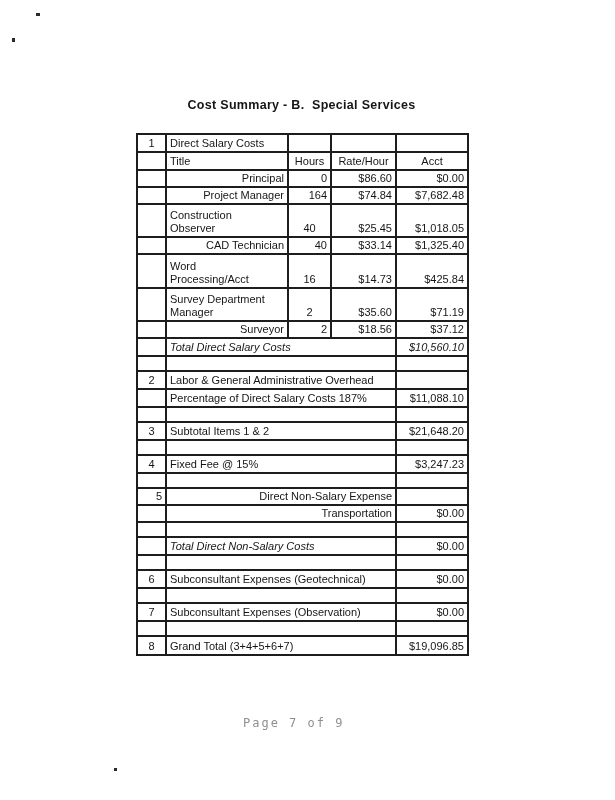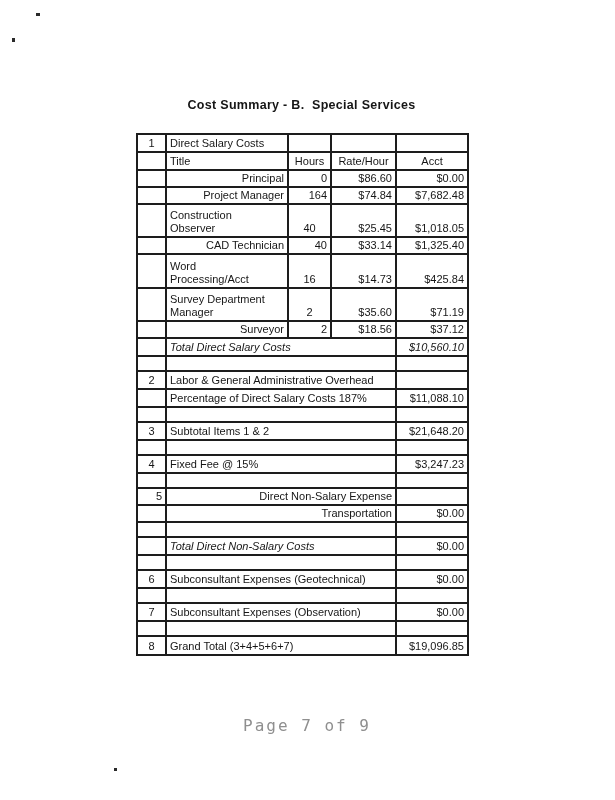--- a/index.html
+++ b/index.html
@@ -50,21 +50,21 @@
   td.lbl{text-align:left;white-space:pre-line;}
   td.ctr{text-align:center;}
   td.rt{text-align:right;}
   .bold{font-weight:normal;}
   .ital{font-style:italic;}
   span.und{text-underline-offset:2px;}
   .page-number{
     position:absolute;
     left:243px;top:716px;
     font-family:"DejaVu Sans Mono", monospace;
-    font-size:16px;
+    font-size:12px;
     letter-spacing:2px;
     color:#8f8f8f;
   }
   .speck{position:absolute;background:#2a2a2a;}
   .speck1{left:36px;top:13px;width:4px;height:3px;}
   .speck2{left:12px;top:38px;width:3px;height:4px;}
   .speck3{left:114px;top:768px;width:3px;height:3px;}
 </style>
 </head>
 <body>

